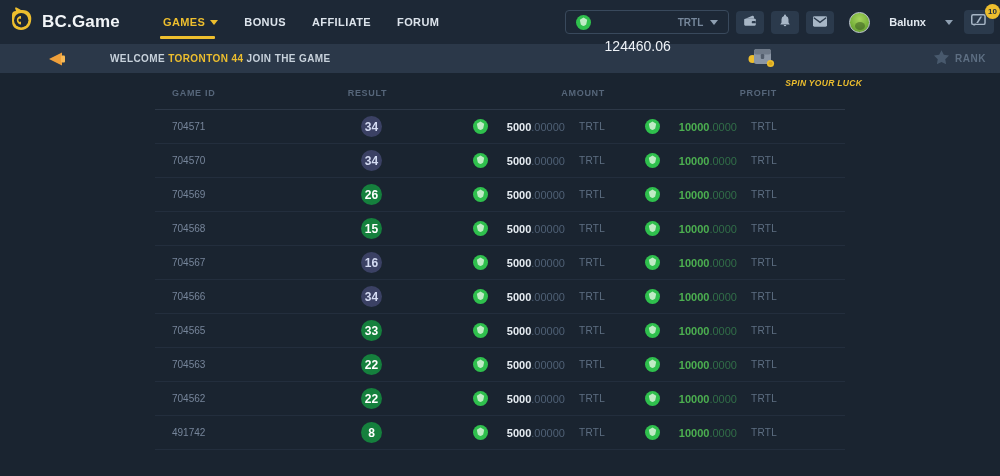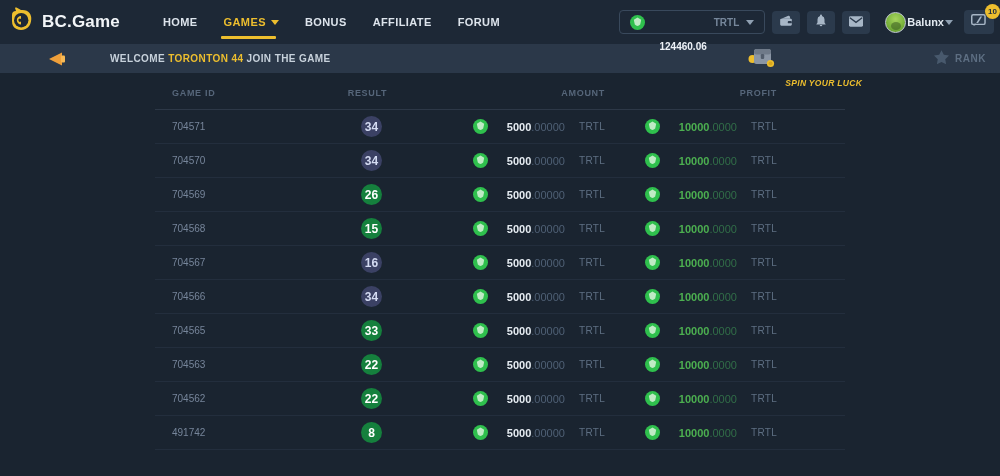--- a/index.html
+++ b/index.html
@@ -12,24 +12,24 @@
   .logo-text { color:#f2f5f8; font-size:17px; font-weight:bold; margin-left:8px; letter-spacing:.2px; }
   .nav { display:flex; margin-left:30px; height:33px; }
   .nav-item { position:relative; height:33px; display:flex; align-items:center; gap:5px; padding:0 13px; color:#dde4ec; font-size:11px; font-weight:bold; letter-spacing:.4px; cursor:pointer; }
   .nav-item.active { color:#edbe2e; }
   .nav-item.active .underline { position:absolute; left:10px; right:16px; bottom:0; height:3px; background:#edbe2e; border-radius:1px; }
   .caret { width:0; height:0; border-left:4px solid transparent; border-right:4px solid transparent; border-top:5px solid #8fa0b2; }
   .nav-item.active .caret { border-top-color:#edbe2e; }
 
   .top-right { margin-left:auto; display:flex; align-items:center; gap:7px; }
   .balance-box { display:flex; align-items:center; gap:7px; height:24px; border:1px solid #39495c; border-radius:4px; padding:0 10px; cursor:pointer; }
-  .balance-amount { color:#eef2f7; font-size:10px; font-weight:bold;margin-top:48px; }
+  .balance-amount { color:#eef2f7; font-size:14px; font-weight:normal;margin-top:48px; }
   .balance-currency { color:#76879b; font-size:10px; font-weight:bold; }
   .icon-btn { width:28px; height:23px; background:#2b3a4c; border-radius:4px; display:flex; align-items:center; justify-content:center; cursor:pointer; }
-  .user { display:flex; align-items:center; gap:1px; margin-left:8px; cursor:pointer;justify-content:space-between; }
+  .user { display:flex; align-items:center; gap:19px; margin-left:8px; cursor:pointer;justify-content:space-between; }
   .avatar { width:21px; height:21px; border-radius:50%; border:1px solid #c3cbd3; background:radial-gradient(circle at 50% 32%, #a6d45e 0%, #7ab33c 55%, #5d9230 100%); position:relative; overflow:hidden; }
   .avatar::after { content:""; position:absolute; left:5px; top:9px; width:10px; height:8px; border-radius:50%; background:#3a5b22; opacity:.55; }
   .user-name { color:#e2e9f0; font-size:11px; font-weight:bold; }
   .chat-btn { width:30px; height:24px; background:#2b3a4c; border-radius:4px; display:flex; align-items:center; justify-content:center; position:relative; margin-left:4px; cursor:pointer; }
   .chat-badge { position:absolute; top:-6px; right:-6px; min-width:15px; height:15px; border-radius:50%; background:#edbe2e; color:#22303f; font-size:8px; font-weight:bold; display:flex; align-items:center; justify-content:center; }
 
   
   .banner { height:29px; background:#2b3849; display:flex; align-items:center; padding:0 10px; }
   .megaphone { margin-left:38px; display:flex; align-items:center; }
   .banner-text { margin-left:44px; font-size:10px; font-weight:bold; color:#c7d1db; letter-spacing:.4px; }
@@ -72,23 +72,20 @@
       <svg width="26" height="26" viewBox="0 0 26 26">
         <path fill="#edbe2e" d="M4 8 Q4 4 8 4 L7 1 Q7 0 8.5 .6 L13 3 Q19 2.5 21.5 6 Q24 9.5 23 14.5 Q22 20 17.5 22 Q13 24 8.5 22 Q4 20 4 14 Z"></path>
         <circle cx="13.2" cy="13.2" r="7.2" fill="#1d2836"></circle>
         <path fill="#edbe2e" d="M13 9 a4.2 4.2 0 1 0 0 8.4 l0 -3 a1.6 1.6 0 1 1 0 -2.4 Z"></path>
       </svg>
     </span>
     <span class="logo-text">BC.Game</span>
   </div>
 
   <div class="nav">
-    <div class="nav-item">
-      <span>HOME</span>
-    </div>
     <div class="nav-item active">
       <span>GAMES</span>
       <span class="caret"></span>
       <span class="underline"></span>
     </div>
     <div class="nav-item">
       <span>BONUS</span>
     </div>
     <div class="nav-item">
       <span>AFFILIATE</span>

